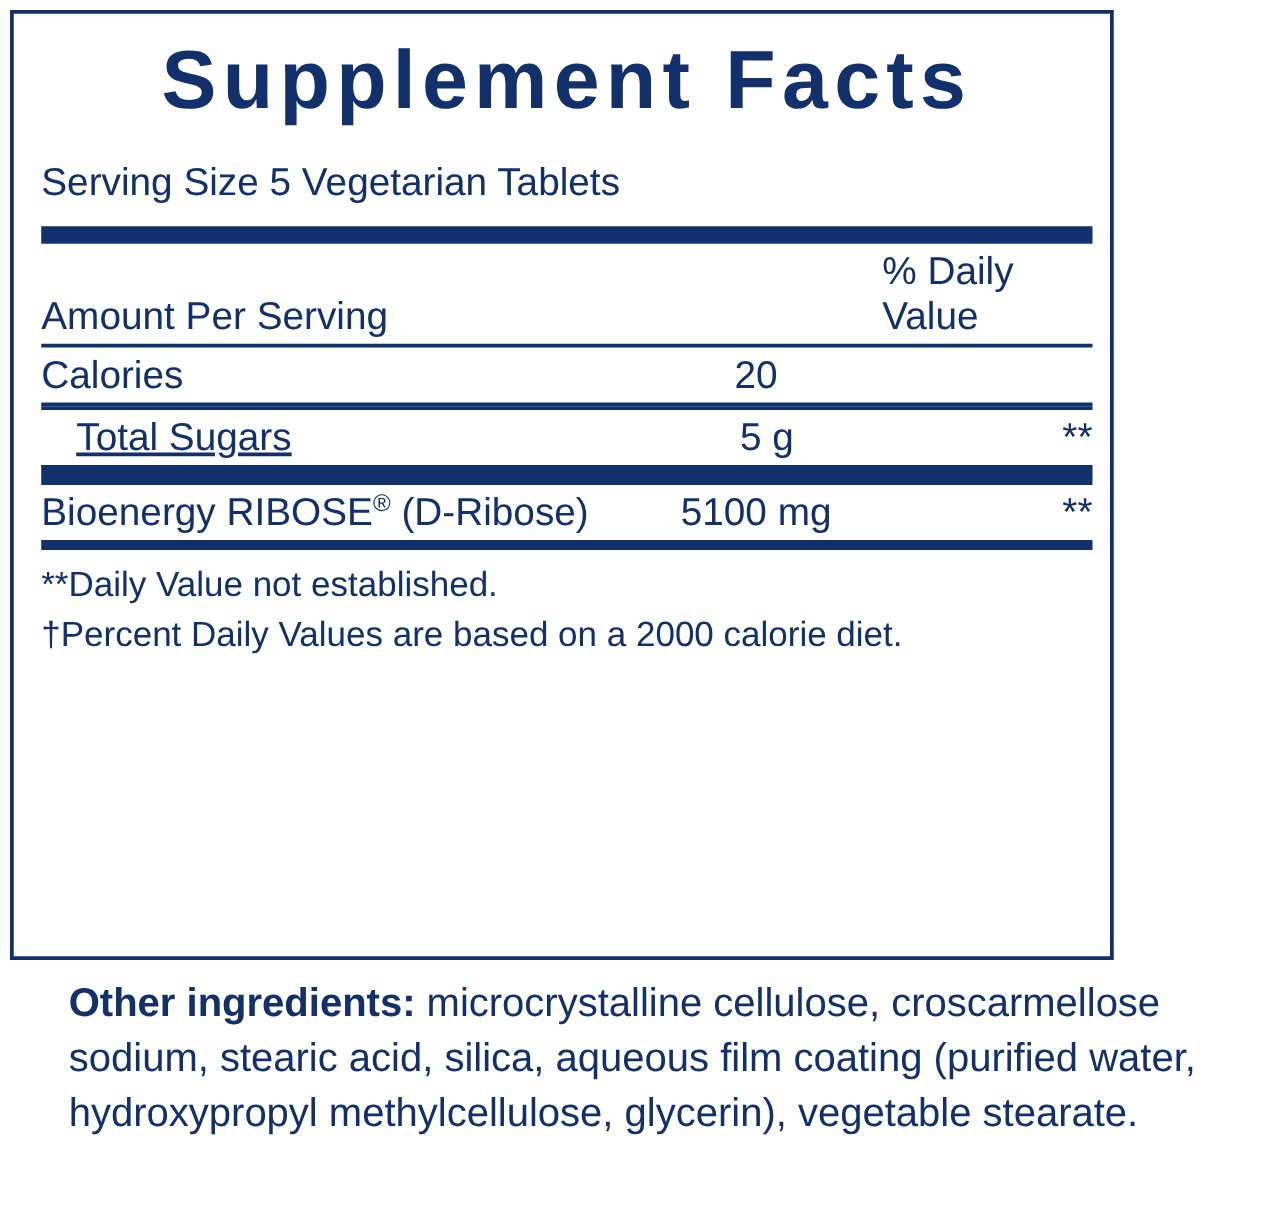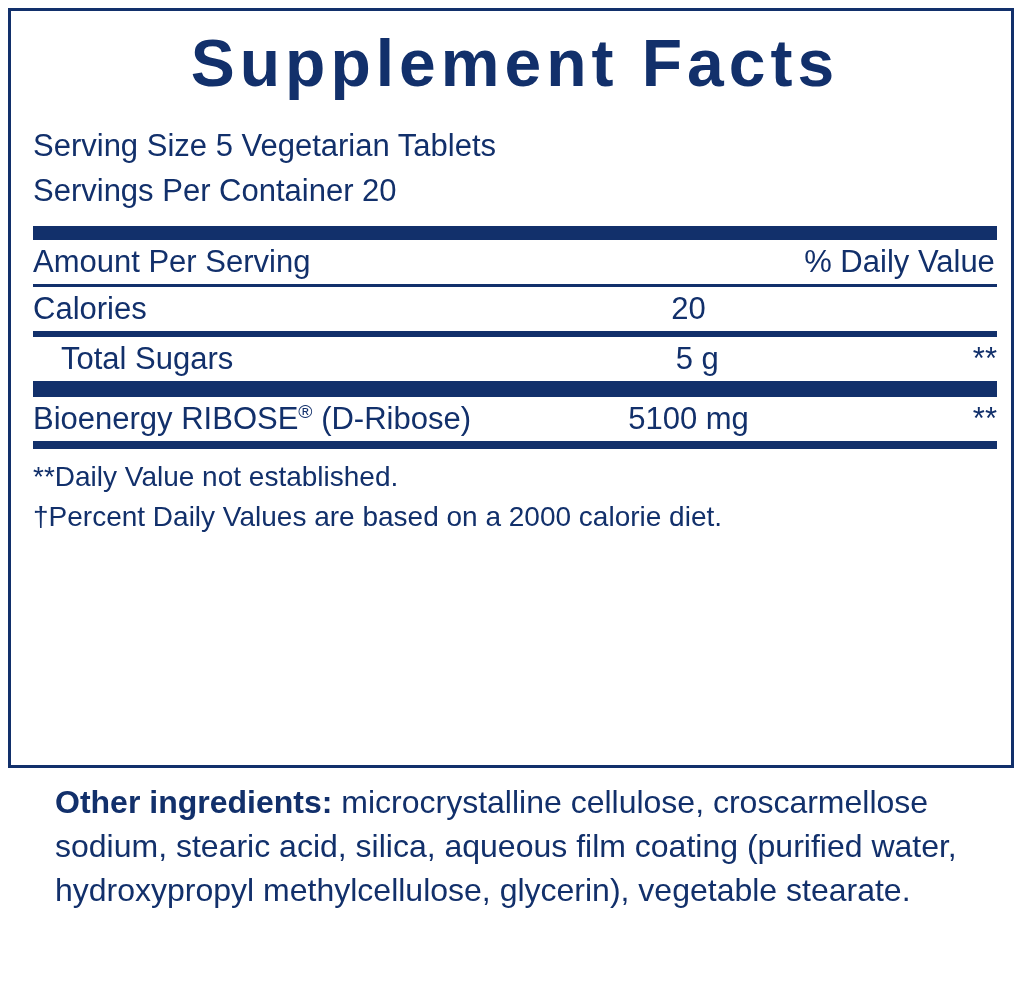--- a/index.html
+++ b/index.html
@@ -18,21 +18,21 @@
     position: relative;
     width: 1024px;
     height: 982px;
     box-sizing: border-box;
   }
   
   .facts-panel {
     position: absolute;
     left: 8px;
     top: 8px;
-    width: 1006px;
+    width: 883px;
     height: 760px;
     box-sizing: border-box;
     border: 3px solid #12306b;
     background: #ffffff;
   }
   .facts-inner {
     position: absolute;
     left: 22px;
     top: 10px;
     right: 14px;
@@ -79,21 +79,21 @@
     font-size: 31px;
     color: #12306b;
     padding: 4px 0 4px 0;
     vertical-align: bottom;
   }
   .col-name { width: 56%; text-align: left; }
   .col-amt  { width: 24%; text-align: center; }
   .col-dv   { width: 20%; text-align: right; }
   .hdr td { font-size: 31px; padding-top: 8px; padding-bottom: 6px; margin-top: 44px; }
   .hdr .col-dv { text-align: left; }
-  .indent { padding-left: 28px !important; }
+  .indent { padding-left: 28px !important; text-decoration: underline; }
   .dv-stars { font-size: 31px; }
   sup {
     font-size: 0.62em;
     vertical-align: super;
     line-height: 0;
   }
   .footnotes {
     margin-top: 8px;
   }
   .footnote {
@@ -118,21 +118,20 @@
 
 <div class="page">
 
   <div class="facts-panel">
     <div class="facts-inner">
 
       <div class="title">Supplement Facts</div>
 
       <div class="serving-lines">
         <div class="serving-line">Serving Size 5 Vegetarian Tablets</div>
-        <div class="serving-line">Servings Per Container 20</div>
       </div>
 
       <div class="rule-thick"></div>
 
       <table class="facts">
         <tbody>
             <tr class="hdr">
           <td class="col-name">Amount Per Serving</td>
           <td class="col-amt"></td>
           <td class="col-dv">% Daily Value</td>

